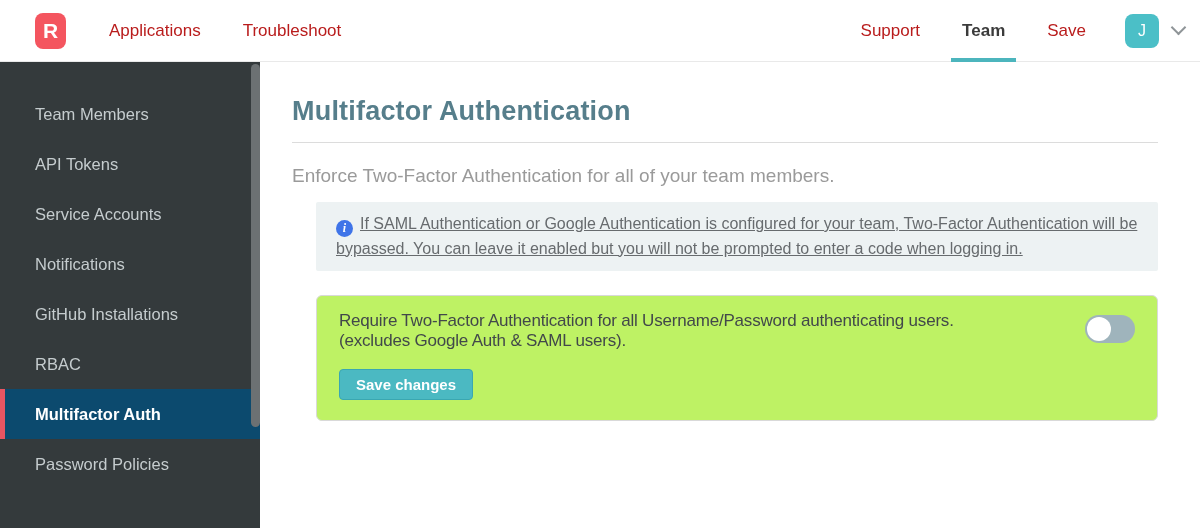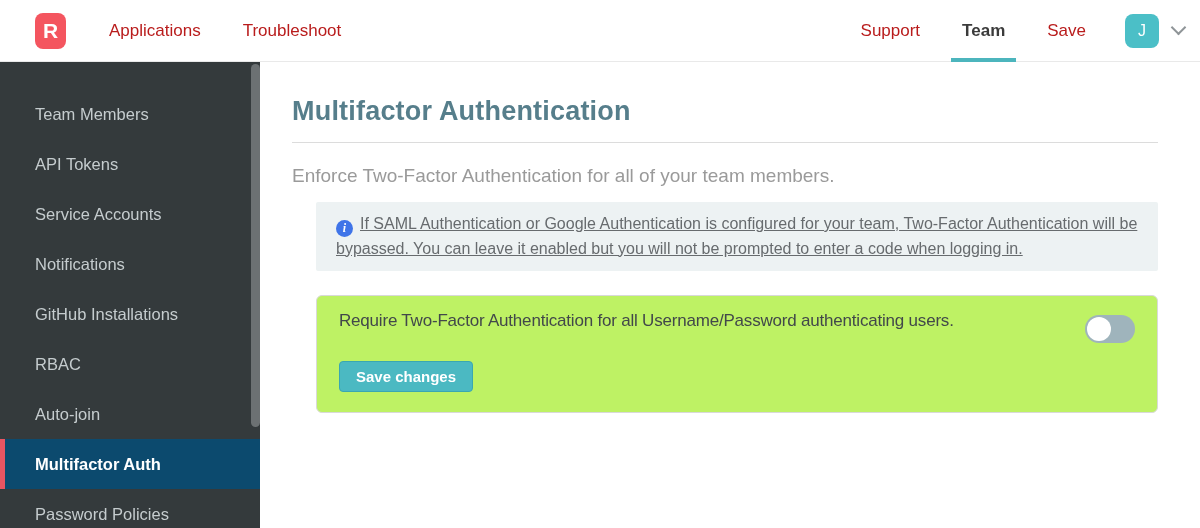--- a/index.html
+++ b/index.html
@@ -137,41 +137,41 @@
   </div>
 </header>
 
 <aside class="sidebar">
   <div class="side-item">Team Members</div>
   <div class="side-item">API Tokens</div>
   <div class="side-item">Service Accounts</div>
   <div class="side-item">Notifications</div>
   <div class="side-item">GitHub Installations</div>
   <div class="side-item">RBAC</div>
-  <div class="side-item">Auto-join</div>
   <div class="side-item active">Multifactor Auth</div>
   <div class="side-item">Password Policies</div>
 
   <div class="side-scroll-thumb"></div>
 </aside>
 
 <main class="main">
   <h1 class="page-title">Multifactor Authentication</h1>
   <hr class="title-divider">
 
   <div class="subtitle">Enforce Two-Factor Authentication for all of your team members.</div>
 
   <div class="info-banner indented">
     <span class="info-icon">i</span><span>If SAML Authentication or Google Authentication is configured for your team, Two-Factor Authentication will be bypassed. You can leave it enabled but you will not be prompted to enter a code when logging in.</span>
   </div>
 
   <div class="settings-card indented">
     <div class="card-row">
       <div class="card-text">
         <div>Require Two-Factor Authentication for all Username/Password authenticating users.</div>
+        <div>(excludes Google Auth &amp; SAML users).</div>
       </div>
       <div class="toggle" aria-checked="false" role="switch">
         <div class="knob"></div>
       </div>
     </div>
     <button class="save-btn">Save changes</button>
   </div>
 </main>
 
 </body></html>

